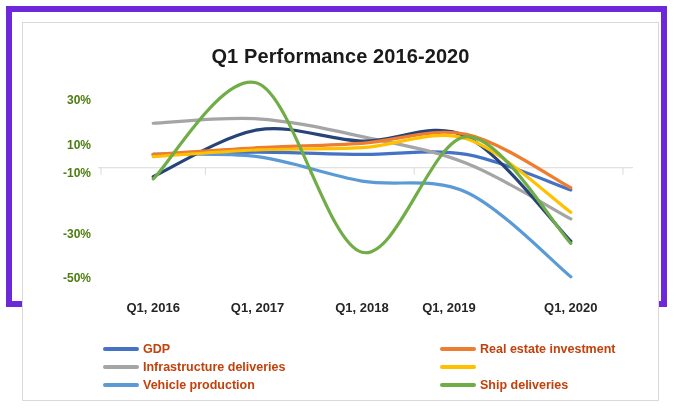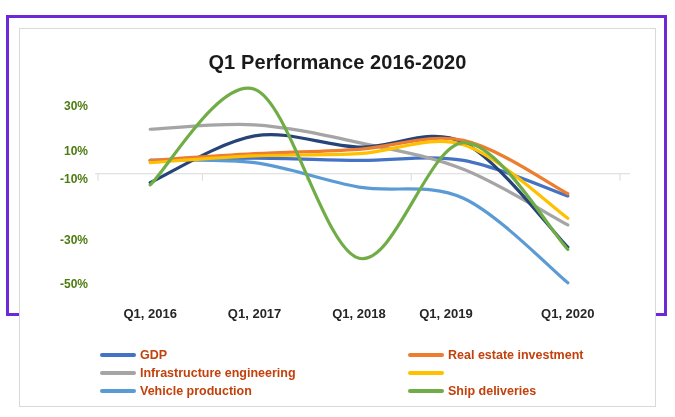--- a/index.html
+++ b/index.html
@@ -12,24 +12,23 @@
     height: 417px;
     font-family: "Liberation Sans", sans-serif;
     overflow: hidden;
   }
   #figure-frame {
     position: absolute;
     left: 6px;
     top: 6px;
     width: 661px;
     height: 301px;
-    border: 3px solid #6d28d9;
+    border: 6px solid #6d28d9;
     background: #ffffff;
     box-sizing: border-box;
-    margin-top: 9px;
   }
   #chart-area {
     position: absolute;
     left: 10px;
     top: 10px;
     width: 637px;
     height: 379px;
     border: 1px solid #d9d9d9;
     background: #ffffff;
     box-sizing: border-box;
@@ -72,21 +71,21 @@
     left: 80px;
     top: 317px;
     width: 560px;
     height: 80px;
   }
   .legend-col {
     position: absolute;
     top: 0;
   }
   .legend-col.left  { left: 0px; }
-  .legend-col.right { left: 308px; }
+  .legend-col.right { left: 337px; }
   .legend-item {
     display: flex;
     align-items: center;
     height: 17px;
     margin-bottom: 1px;
   }
   .legend-swatch {
     width: 36px;
     height: 4px;
     border-radius: 2px;
@@ -141,21 +140,21 @@
       </div>
 
     <div id="legend">
       <div class="legend-col left">
           <div class="legend-item">
             <span class="legend-swatch" style="background: rgb(68, 114, 196);"></span>
             <span class="legend-label">GDP</span>
           </div>
           <div class="legend-item">
             <span class="legend-swatch" style="background: rgb(165, 165, 165);"></span>
-            <span class="legend-label">Infrastructure engineering</span>
+            <span class="legend-label">Infrastructure deliveries</span>
           </div>
           <div class="legend-item">
             <span class="legend-swatch" style="background: rgb(91, 155, 213);"></span>
             <span class="legend-label">Vehicle production</span>
           </div>
         </div>
       <div class="legend-col right">
           <div class="legend-item">
             <span class="legend-swatch" style="background: rgb(237, 125, 49);"></span>
             <span class="legend-label">Real estate investment</span>

